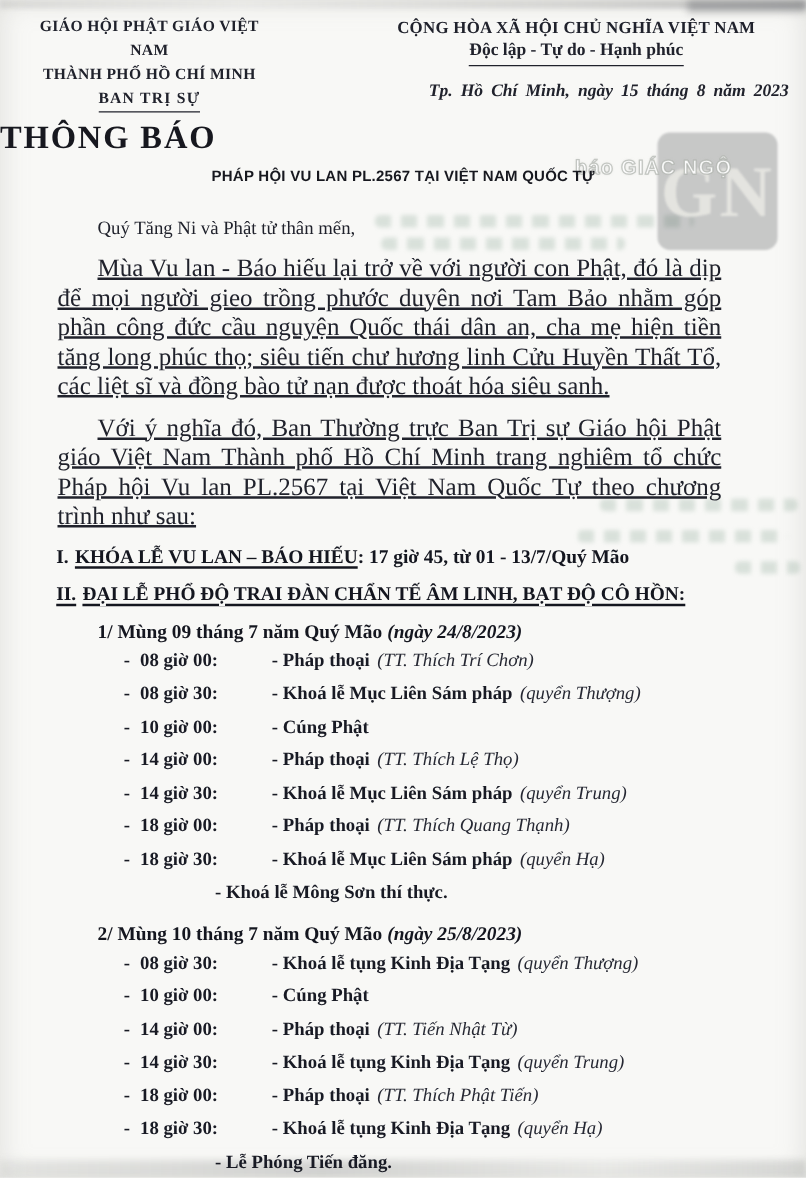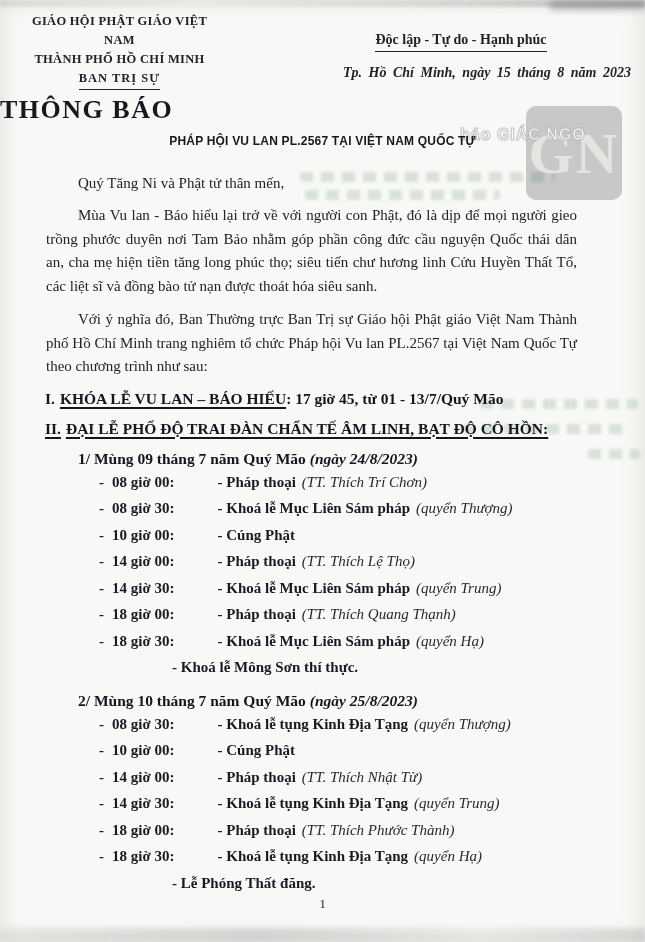--- a/index.html
+++ b/index.html
@@ -40,30 +40,30 @@
     font-family:"Liberation Sans",sans-serif;font-weight:bold;font-size:16px;letter-spacing:1px;
     color:rgba(255,255,255,.92);-webkit-text-stroke:1px rgba(168,172,166,.65);
     text-shadow:0 0 2px rgba(190,192,188,.6);filter:blur(.4px);white-space:nowrap;margin-left:40px;}
   
   .content{position:relative;z-index:1;}
   .header-row{display:flex;padding:12px 14px 0 18px;gap:42px;}
   .h-left{width:250px;text-align:center;font-weight:bold;font-size:12.5px;line-height:19px;letter-spacing:.3px;}
   .h-right{flex:1;text-align:center;padding-left:28px;}
   .h-right .l1{font-weight:bold;font-size:13.5px;line-height:19px;letter-spacing:.2px;}
   .u-inline{display:inline-block;border-bottom:1.6px solid #20222c;padding-bottom:1px;}
-  .h-right .l2{font-weight:bold;font-size:14px;line-height:20px;margin-top:18px;}
+  .h-right .l2{font-weight:bold;font-size:14px;line-height:20px;margin-top:0;}
   .dateline{margin-top:11px;padding-left:52px;font-style:italic;font-weight:bold;font-size:14px;line-height:19px;word-spacing:3px;white-space:nowrap;}
   .org-underline{display:inline-block;border-bottom:1.6px solid #20222c;padding-bottom:1px;letter-spacing:1px;}
   
   .title{margin:5px 0 0 0;text-align:left;font-size:26px;font-weight:bold;letter-spacing:1.5px;line-height:30px;color:#17181f;}
   .subtitle{margin:5px 0 0 0;text-align:center;font-family:"Liberation Sans","DejaVu Sans",sans-serif;
     font-size:12px;font-weight:bold;letter-spacing:.2px;line-height:22px;color:#17181f;}
   
   .greeting{margin:20px 45px 0 46px;text-indent:32px;font-size:15px;line-height:23px;}
-  .para{margin:9px 68px 0 46px;text-align:justify;text-indent:32px;font-size:15px;line-height:23.5px;}
+  .para{margin:9px 68px 0 46px;text-align:justify;text-indent:32px;font-size:20px;line-height:23.5px;text-decoration:underline;}
   .para.p2{margin-top:10px;}
   .section{margin:9px 40px 0 45px;font-weight:bold;font-size:15.5px;line-height:21px;color:#14161f;}
   .section .u{text-decoration:underline;text-underline-offset:3px;text-decoration-thickness:1.6px;}
   .sec-num{margin-right:5px;}
   .day-heading{margin:9px 0 0 78px;font-weight:bold;font-size:15.5px;line-height:21px;color:#14161f;}
   .dh-note{font-style:italic;margin-left:4px;}
   .item{margin-left:99px;font-size:15px;line-height:26.5px;white-space:nowrap;color:#181a24;}
   .item .bullet{display:inline-block;width:13px;font-weight:bold;}
   .item .time{font-weight:bold;margin-right:6px;}
   .item .label{font-weight:bold;margin-right:6px;margin-left:37px;}
@@ -94,20 +94,21 @@
 
   <div class="content">
 
     <div class="header-row">
       <div class="h-left">
         <div>GIÁO HỘI PHẬT GIÁO VIỆT NAM</div>
         <div>THÀNH PHỐ HỒ CHÍ MINH</div>
         <div><span class="org-underline">BAN TRỊ SỰ</span></div>
       </div>
       <div class="h-right">
+        <div class="l1">CỘNG HÒA XÃ HỘI CHỦ NGHĨA VIỆT NAM</div>
         <div class="l2"><span class="u-inline">Độc lập - Tự do - Hạnh phúc</span></div>
         <div class="dateline">Tp. Hồ Chí Minh, ngày 15 tháng 8 năm 2023</div>
       </div>
     </div>
 
     <div class="title">THÔNG BÁO</div>
     <div class="subtitle">PHÁP HỘI VU LAN PL.2567 TẠI VIỆT NAM QUỐC TỰ</div>
 
     <p class="greeting">Quý Tăng Ni và Phật tử thân mến,</p>
     <p class="para">Mùa Vu lan - Báo hiếu lại trở về với người con Phật, đó là dịp để mọi người gieo trồng phước duyên nơi Tam Bảo nhằm góp phần công đức cầu nguyện Quốc thái dân an, cha mẹ hiện tiền tăng long phúc thọ; siêu tiến chư hương linh Cửu Huyền Thất Tổ, các liệt sĩ và đồng bào tử nạn được thoát hóa siêu sanh.</p>
@@ -134,22 +135,22 @@
       <div class="item"><span class="bullet">-</span><span class="time">18 giờ 30:</span><span class="label">- Khoá lễ Mục Liên Sám pháp</span><span class="note">(quyển Hạ)</span></div>
       <div class="extra">- Khoá lễ Mông Sơn thí thực.</div>
     </div>
 
     <div class="day">
       <div class="day-heading">
         <span>2/ Mùng 10 tháng 7 năm Quý Mão</span><span class="dh-note">(ngày 25/8/2023)</span>
       </div>
       <div class="item"><span class="bullet">-</span><span class="time">08 giờ 30:</span><span class="label">- Khoá lễ tụng Kinh Địa Tạng</span><span class="note">(quyển Thượng)</span></div>
       <div class="item"><span class="bullet">-</span><span class="time">10 giờ 00:</span><span class="label">- Cúng Phật</span><span class="note"></span></div>
-      <div class="item"><span class="bullet">-</span><span class="time">14 giờ 00:</span><span class="label">- Pháp thoại</span><span class="note">(TT. Thích Nhật Từ)</span></div>
+      <div class="item"><span class="bullet">-</span><span class="time">14 giờ 00:</span><span class="label">- Pháp thoại</span><span class="note">(TT. Tiến Nhật Từ)</span></div>
       <div class="item"><span class="bullet">-</span><span class="time">14 giờ 30:</span><span class="label">- Khoá lễ tụng Kinh Địa Tạng</span><span class="note">(quyển Trung)</span></div>
-      <div class="item"><span class="bullet">-</span><span class="time">18 giờ 00:</span><span class="label">- Pháp thoại</span><span class="note">(TT. Thích Phước Thành)</span></div>
+      <div class="item"><span class="bullet">-</span><span class="time">18 giờ 00:</span><span class="label">- Pháp thoại</span><span class="note">(TT. Thích Phật Tiến)</span></div>
       <div class="item"><span class="bullet">-</span><span class="time">18 giờ 30:</span><span class="label">- Khoá lễ tụng Kinh Địa Tạng</span><span class="note">(quyển Hạ)</span></div>
-      <div class="extra">- Lễ Phóng Thất đăng.</div>
+      <div class="extra">- Lễ Phóng Tiến đăng.</div>
     </div>
 
     <div class="page-num">1</div>
   </div>
 </div>
 
 </body></html>

